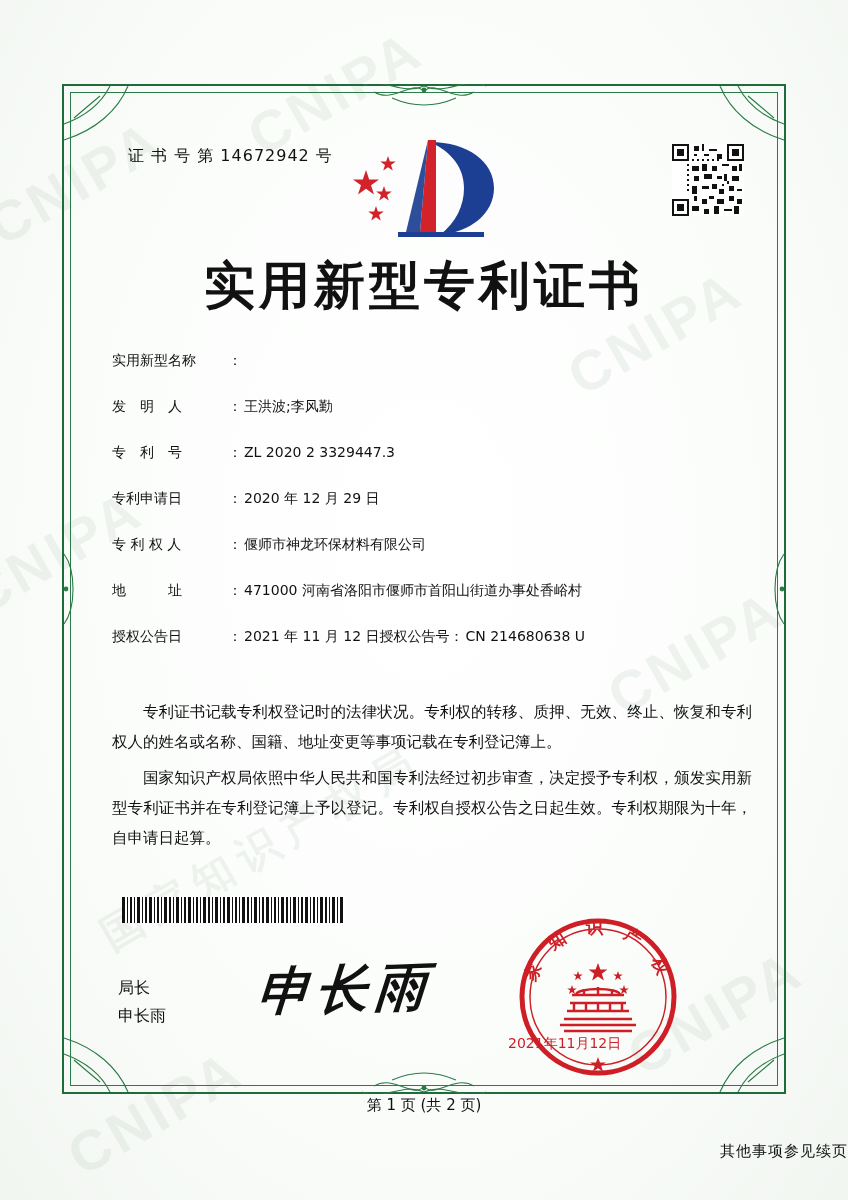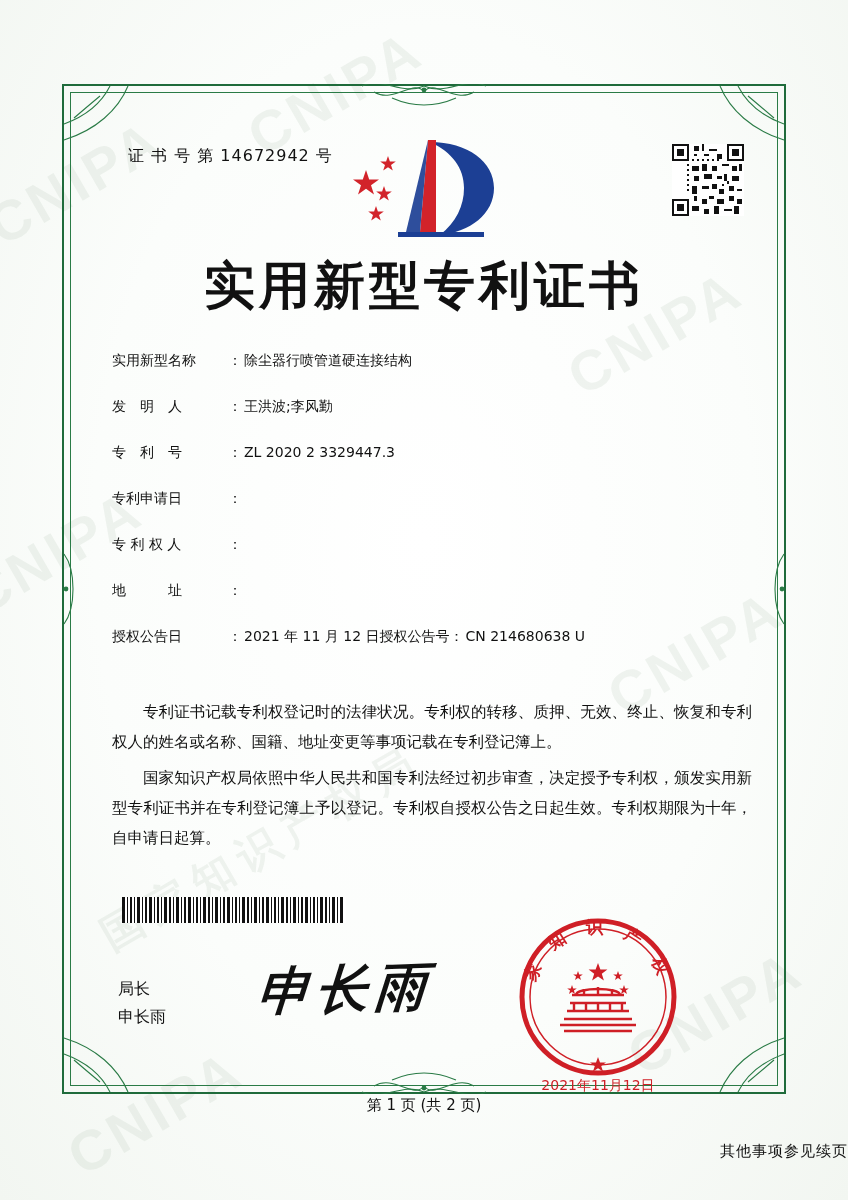--- a/index.html
+++ b/index.html
@@ -138,21 +138,21 @@
     top: 897px;
     height: 26px;
     width: 224px;
   }
 
   
   .sig-label {
     position: absolute;
     left: 118px;
     top: 975px;
-    font-family: Liberation Serif, serif;
+    font-family: Liberation Mono, monospace;
     font-size: 16px;
     line-height: 28px;
   }
   .sig-script {
     position: absolute;
     left: 258px;
     top: 955px;
     font-family: "DejaVu Serif", serif;
     font-size: 52px;
     font-weight: 700;
@@ -166,23 +166,22 @@
   .seal {
     position: absolute;
     left: 508px;
     top: 907px;
     width: 180px;
     height: 180px;
   }
   .seal-date {
     position: absolute;
     left: 508px;
-    top: 1077px;
+    top: 1035px;
     width: 180px;
-    text-align: center;
     color: #cf1f26;
     font-family: "DejaVu Sans", sans-serif;
     font-size: 14px;
     letter-spacing: 0px;
   }
 
   
   .page-num {
     position: absolute;
     left: 0; right: 0;
@@ -345,48 +344,50 @@
     </g>
   </svg>
 
   <div class="title">实用新型专利证书</div>
 
   <div class="fields">
 
     <div class="row">
       <div class="lbl">实用新型名称</div>
       <div class="colon">：</div>
-      <div class="val">除尘器行喷管道硬连接结构</div>
     </div>
 
     <div class="row">
       <div class="lbl">发　明　人</div>
       <div class="colon">：</div>
       <div class="val">王洪波;李风勤</div>
     </div>
 
     <div class="row">
       <div class="lbl">专　利　号</div>
       <div class="colon">：</div>
       <div class="val">ZL 2020 2 3329447.3</div>
     </div>
 
     <div class="row">
       <div class="lbl">专利申请日</div>
       <div class="colon">：</div>
+      <div class="val">2020 年 12 月 29 日</div>
     </div>
 
     <div class="row">
       <div class="lbl">专 利 权 人</div>
       <div class="colon">：</div>
+      <div class="val">偃师市神龙环保材料有限公司</div>
     </div>
 
     <div class="row">
       <div class="lbl">地　　　址</div>
       <div class="colon">：</div>
+      <div class="val">471000 河南省洛阳市偃师市首阳山街道办事处香峪村</div>
     </div>
 
     <div class="row dual">
       <div class="lbl">授权公告日</div>
       <div class="colon">：</div>
       <div>2021 年 11 月 12 日</div>
       <div class="val2-label">授权公告号</div>
       <div class="colon">：</div>
       <div>CN 214680638 U</div>
     </div>

